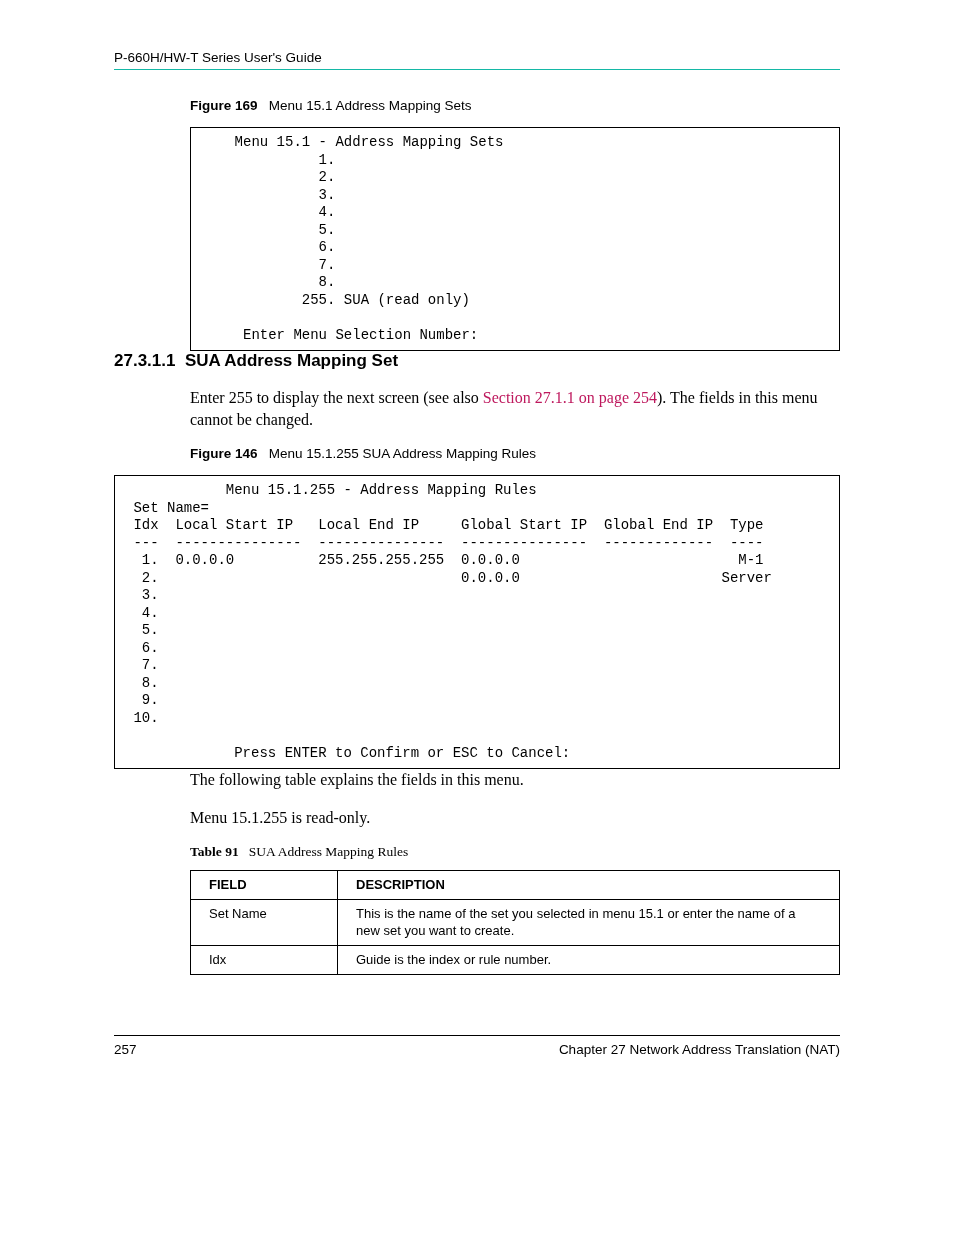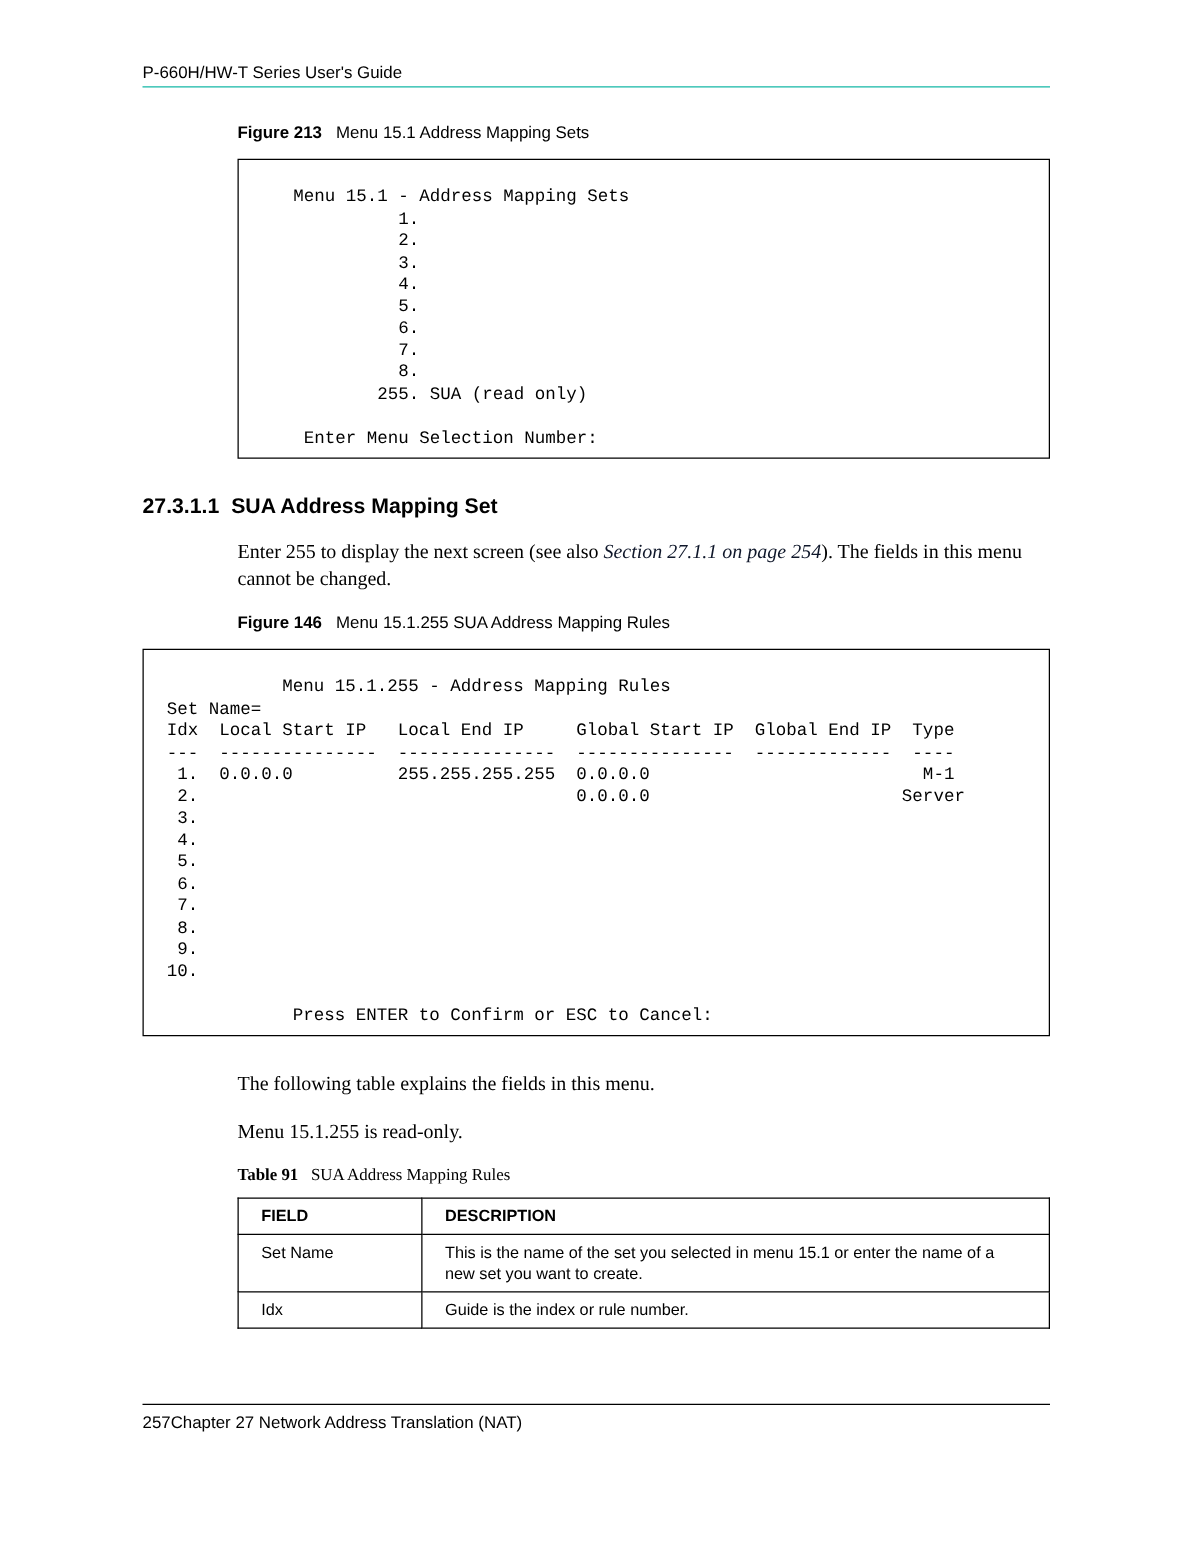--- a/index.html
+++ b/index.html
@@ -24,39 +24,38 @@
     font-size: 13.5px;
     margin-left: 76px;
     margin-bottom: 14px;
   }
   .fig-caption .bold { font-weight: bold; }
   .term-box {
     border: 1px solid #000;
     font-family: "Courier New", Courier, monospace;
     font-size: 14px;
     white-space: pre;
-    padding: 22px 10px 6px 10px;
+    padding: 6px 10px 6px 10px;
     margin-left: 76px;
     margin-right: 0;
-    margin-bottom: 28px;
     line-height: 1.25;
   }
   .term-box.wide { margin-left: 0; margin-right: 0; }
   h3.sec {
     font-family: Arial, Helvetica, sans-serif;
     font-size: 17px;
     font-weight: bold;
     margin: 0 0 16px 0;
   }
   p.body {
     margin: 0 0 16px 76px;
     font-size: 16px;
     line-height: 1.35;
   }
-  a.xref { color: #0f172a; text-decoration: none; font-style: italic; }
+  a.xref { color: #be185d; text-decoration: none; }
   .tbl-caption {
     font-family: Liberation Serif, serif;
     font-size: 13.5px;
     margin-left: 76px;
     margin-bottom: 10px;
   }
   .tbl-caption .bold { font-weight: bold; }
   table.def {
     border-collapse: collapse;
     width: calc(100% - 76px);
@@ -68,36 +67,37 @@
     border: 1px solid #000;
     padding: 5px 18px;
     text-align: left;
     vertical-align: top;
     line-height: 1.35;
   }
   table.def th { font-weight: bold; }
   table.def td.field { width: 110px; }
   .footer {
     display: flex;
+    justify-content: space-between;
     border-top: 1px solid #000;
     margin-top: 60px;
     padding-top: 6px;
     font-family: Arial, Helvetica, sans-serif;
     font-size: 13.5px;
   }
 </style>
 </head>
 <body>
 
 <div class="header-line">
   <span>P-660H/HW-T Series User's Guide</span>
 </div>
 
 <div class="fig-caption">
-  <span class="bold">Figure 213</span>&nbsp;&nbsp;&nbsp;<span>Menu 15.1 Address Mapping Sets</span>
+  <span class="bold">Figure 169</span>&nbsp;&nbsp;&nbsp;<span>Menu 15.1 Address Mapping Sets</span>
 </div>
 
 <div class="term-box">    Menu 15.1 - Address Mapping Sets
               1.
               2.
               3.
               4.
               5.
               6.
               7.

